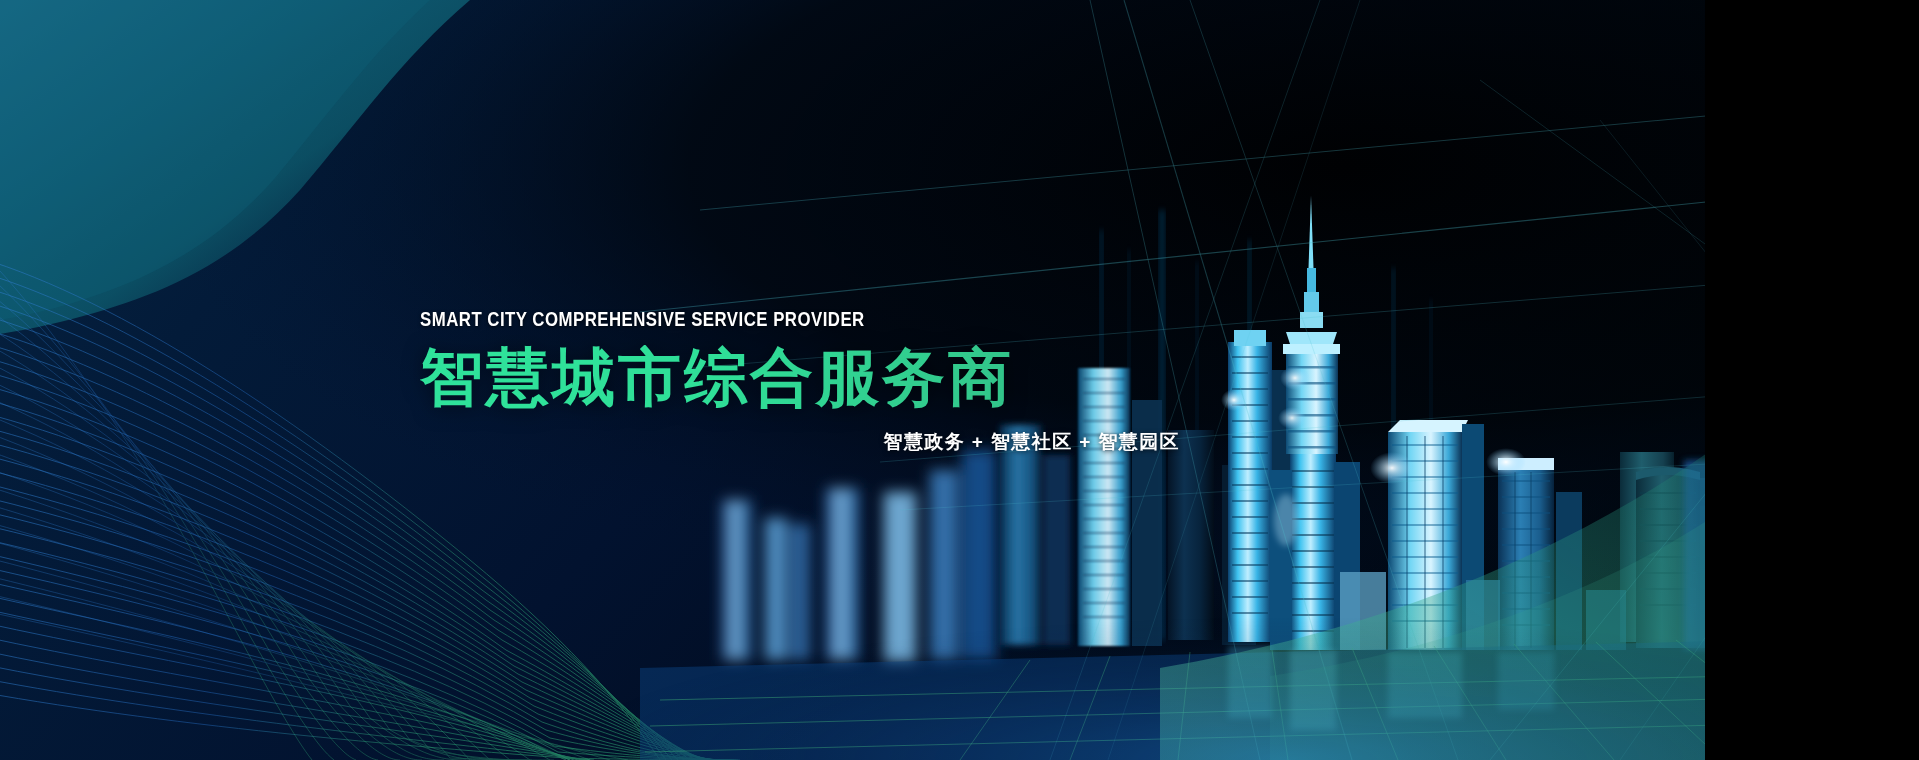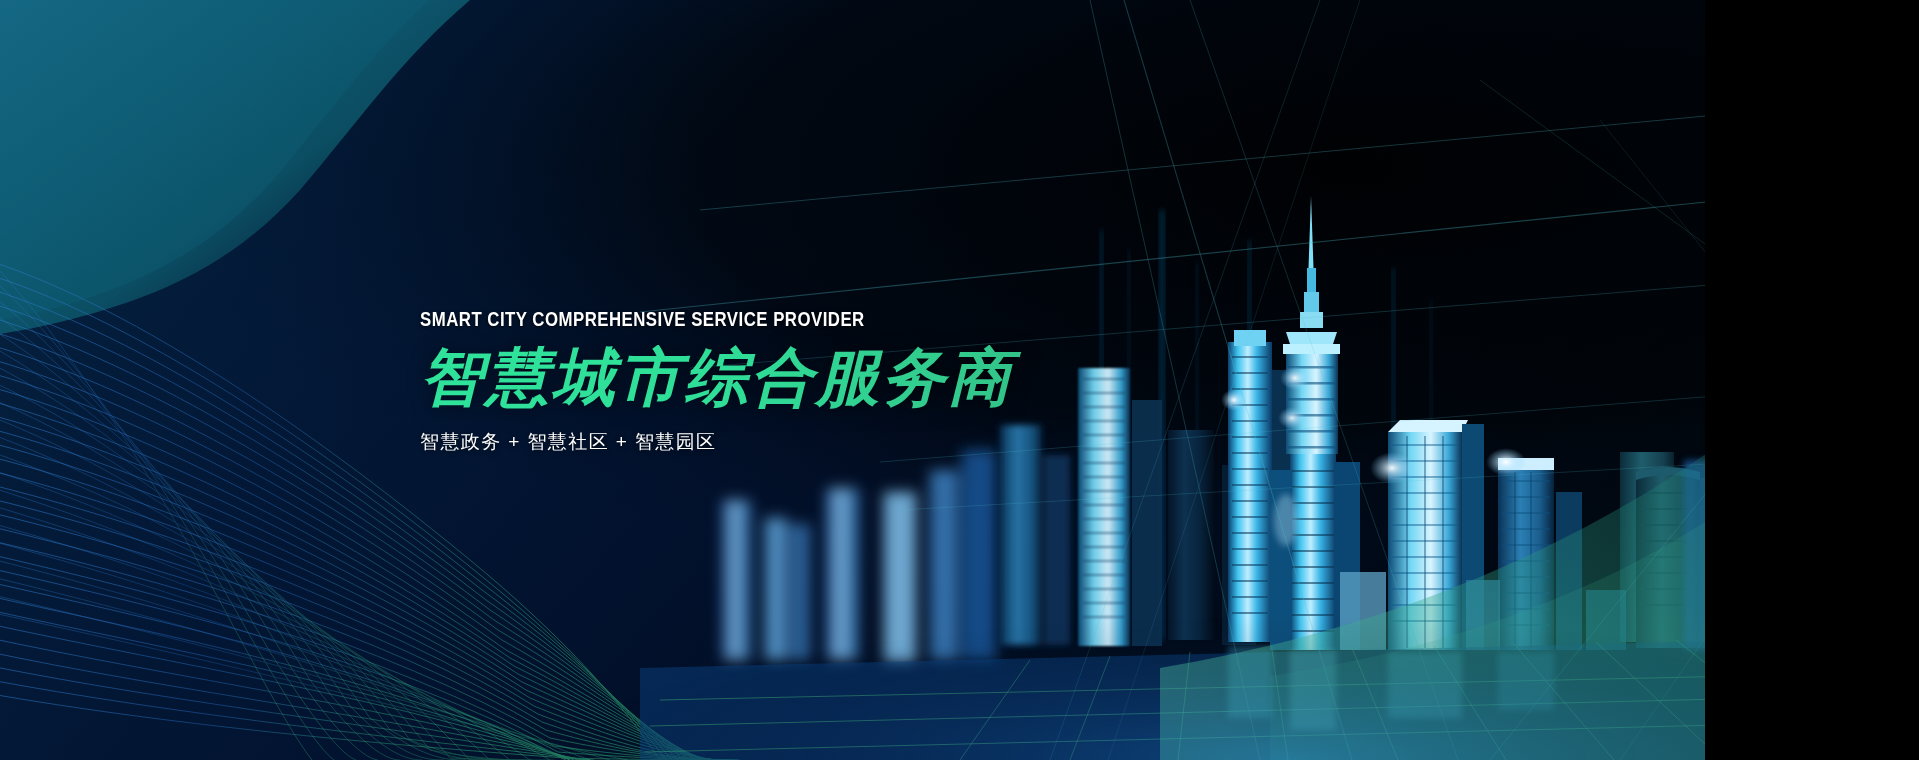--- a/index.html
+++ b/index.html
@@ -36,30 +36,30 @@
     font-weight:bold;
     line-height:1.02;
     letter-spacing:3px;
     white-space:nowrap;
     background:linear-gradient(96deg,#2fe39b 0%,#2fdf98 38%,#32c98c 72%,#2fae7e 100%);
     -webkit-background-clip:text;
     background-clip:text;
     color:transparent;
     -webkit-text-fill-color:transparent;
     filter:drop-shadow(0 2px 10px rgba(0,0,0,0.55));
-    font-style:italic;
   }
   .subline {
     margin-top:20px;
     color:#ffffff;
     font-size:19px;
-    font-weight:normal;
+    font-weight:bold;
     letter-spacing:1.4px;
     white-space:nowrap;
     text-shadow:0 1px 5px rgba(0,0,0,0.7);
+    text-align:right;
   }
 </style>
 </head>
 <body>
 
 <div class="banner">
 
   <svg class="svg-layer" viewBox="0 0 1919 760" preserveAspectRatio="none">
     <defs>
       <linearGradient id="gBase" x1="0" y1="0" x2="1" y2="0.35">

